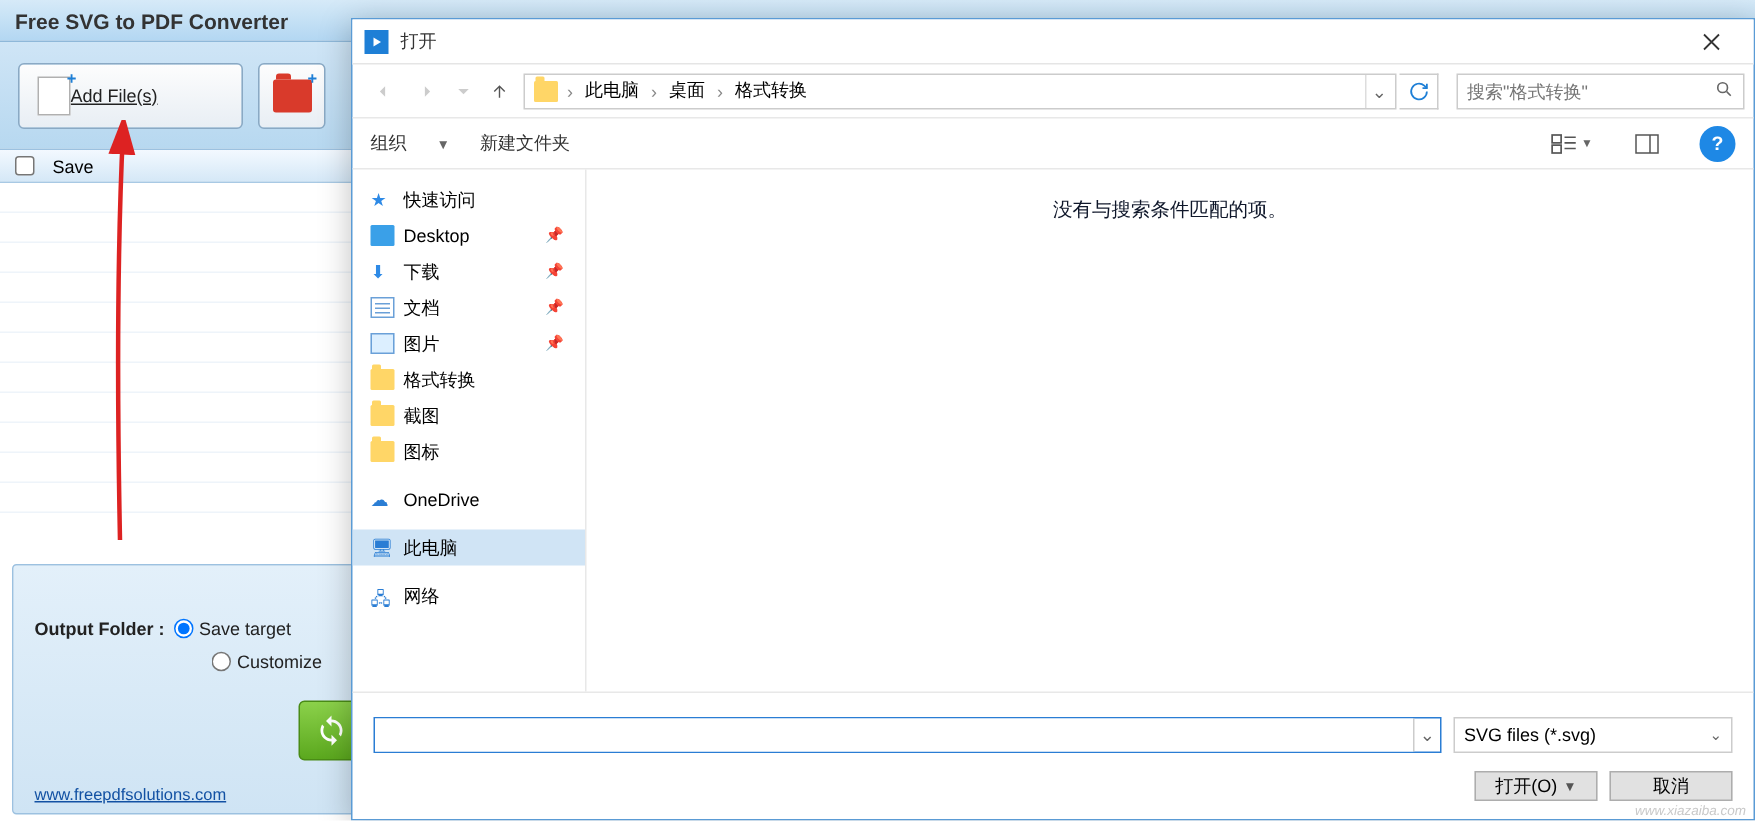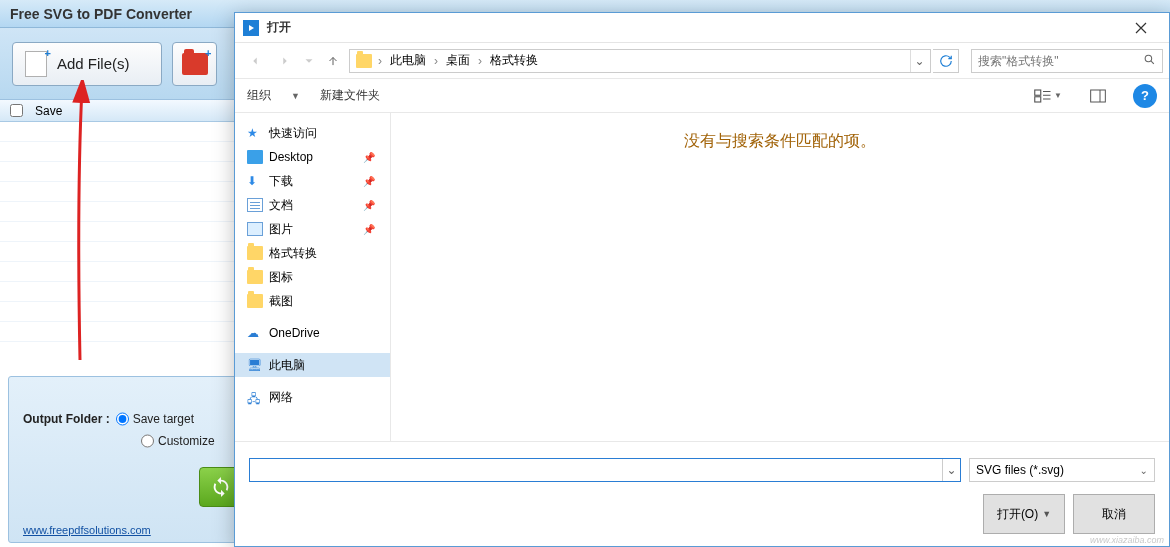--- a/index.html
+++ b/index.html
@@ -2,21 +2,21 @@
 <html><head>
 <meta charset="utf-8">
 <style>
 * { margin: 0; padding: 0; box-sizing: border-box; font-family: "Microsoft YaHei", "Segoe UI", Tahoma, sans-serif; }
 body { width: 1170px; height: 547px; overflow: hidden; position: relative; background: #fff; }
 
 
 .app-window { position: absolute; inset: 0; background: #fff; }
 .app-titlebar { height: 28px; background: linear-gradient(#d6eaf8,#b3d7f2); border-bottom: 1px solid #8fb8d9; display: flex; align-items: center; padding: 0 10px; font-size: 14px; font-weight: bold; color: #333; }
 .app-toolbar { height: 72px; background: linear-gradient(#cfe5f6,#b7d8f0); border-bottom: 1px solid #9cc1e0; display: flex; align-items: center; padding: 0 12px; gap: 10px; }
-.btn-addfile { width: 150px; height: 44px; background: linear-gradient(#fdfdfd,#e8eef4); border: 1px solid #8aa9c4; border-radius: 4px; display: flex; align-items: center; justify-content: flex-start; gap: 10px; padding: 0 12px; font-size: 15px; color: #222; cursor: pointer; }
+.btn-addfile { width: 150px; height: 44px; background: linear-gradient(#fdfdfd,#e8eef4); border: 1px solid #8aa9c4; border-radius: 4px; display: flex; align-items: center; justify-content: flex-start; padding: 0 12px; font-size: 12px; color: #222; cursor: pointer; text-decoration: underline; }
 .icon-doc { width: 22px; height: 26px; background: #fff; border: 1px solid #b0b0b0; position: relative; }
 .icon-doc::before { content: "+"; position: absolute; top: -5px; right: -5px; color: #1e7fd6; font-weight: bold; font-size: 11px; }
 .btn-folder { width: 45px; height: 44px; background: linear-gradient(#fdfdfd,#e8eef4); border: 1px solid #8aa9c4; border-radius: 4px; display: flex; align-items: center; justify-content: center; cursor: pointer; }
 .btn-folder .fldr { width: 26px; height: 22px; background: #d93a2b; border-radius: 2px; position: relative; }
 .btn-folder .fldr::before { content: ""; position: absolute; top: -4px; left: 2px; width: 10px; height: 4px; background: #d93a2b; border-radius: 2px 2px 0 0; }
 .btn-folder .fldr::after { content: "+"; position: absolute; top: -6px; right: -4px; color: #1e7fd6; font-weight: bold; font-size: 11px; }
 
 .list-header { height: 22px; background: linear-gradient(#f3f9ff,#d5e8f7); border-bottom: 1px solid #a8c9e4; display: flex; align-items: center; font-family: "Courier New", monospace; font-size: 12px; padding-left: 10px; gap: 12px; }
 .list-body { height: 244px; background: #fff; }
 .list-body div { height: 20px; border-bottom: 1px solid #eef4fa; }
@@ -26,21 +26,21 @@
 .bottom-panel label { display: flex; gap: 4px; }
 .convert-btn { position: absolute; left: 190px; top: 90px; width: 44px; height: 40px; background: linear-gradient(#8bd14a,#5ba81e); border: 1px solid #4a8c16; border-radius: 4px; display: flex; align-items: center; justify-content: center; }
 .convert-btn svg { width: 22px; height: 22px; fill: #fff; }
 .footer-link { position: absolute; left: 14px; bottom: 6px; font-size: 11px; color: #1251a3; text-decoration: underline; font-family: Tahoma, sans-serif; }
 
 
 .red-arrow { position: absolute; left: 60px; top: 80px; pointer-events: none; z-index: 5; }
 
 
 .dlg { position: absolute; left: 234px; top: 12px; width: 936px; height: 535px; background: #fff; border: 1px solid #5a9bd5; box-shadow: 0 4px 20px rgba(0,0,0,.25); display: flex; flex-direction: column; z-index: 10; }
-.dlg-titlebar { height: 30px; background: #fff; display: flex; align-items: center; padding: 0 8px; border-bottom: 1px solid #e5e5e5; font-weight: bold; }
+.dlg-titlebar { height: 30px; background: #fff; display: flex; align-items: center; padding: 0 8px; border-bottom: 1px solid #e5e5e5; }
 .dlg-titlebar .app-icon { width: 16px; height: 16px; background: #1e7fd6; margin-right: 8px; display: flex; align-items: center; justify-content: center; }
 .dlg-titlebar .app-icon::after { content: ""; width: 0; height: 0; border-left: 5px solid #fff; border-top: 3px solid transparent; border-bottom: 3px solid transparent; }
 .dlg-titlebar .title { font-size: 12px; color: #333; }
 .dlg-titlebar .spacer { flex: 1; }
 .dlg-close { width: 40px; height: 26px; display: flex; align-items: center; justify-content: center; cursor: pointer; }
 
 .dlg-nav { height: 36px; display: flex; align-items: center; padding: 0 6px; gap: 2px; border-bottom: 1px solid #e8e8e8; }
 .nav-btn { width: 28px; height: 28px; display: flex; align-items: center; justify-content: center; color: #888; cursor: pointer; }
 .nav-btn.disabled { color: #ccc; }
 .nav-btn svg { width: 14px; height: 14px; fill: currentColor; }
@@ -73,31 +73,31 @@
 .ic-folder { background: #ffd667; border-radius: 1px; position: relative; }
 .ic-folder::before { content: ""; position: absolute; top: -3px; left: 1px; width: 6px; height: 3px; background: #ffd667; border-radius: 1px 1px 0 0; }
 .ic-dl { color: #2e8ae6; }
 .ic-docu { border: 1px solid #6aa0d8; background: #fff; position: relative; width: 12px; height: 15px; }
 .ic-docu::after { content: ""; position: absolute; left: 2px; top: 3px; right: 2px; height: 1px; background: #6aa0d8; box-shadow: 0 3px 0 #6aa0d8, 0 6px 0 #6aa0d8; }
 .ic-pic { border: 1px solid #6aa0d8; background: #dcefff; width: 15px; height: 12px; }
 .ic-cloud { color: #2a7dd4; }
 .ic-pc { color: #2a7dd4; }
 .ic-net { color: #2a7dd4; }
 
-.content-area { flex: 1; display: flex; align-items: flex-start; justify-content: center; padding-top: 18px; font-size: 16px; color: #a16207; }
+.content-area { flex: 1; display: flex; align-items: flex-start; justify-content: center; padding-top: 18px; font-size: 13px; color: #0f172a; }
 
 .dlg-footer { border-top: 1px solid #e8e8e8; padding: 16px 14px 12px; }
 .fn-row { display: flex; align-items: center; gap: 8px; font-size: 12px; }
 .fn-row .lbl { width: 170px; text-align: right; padding-right: 4px; }
 .fn-input { flex: 1; height: 24px; border: 1px solid #2a7dd4; padding: 0 4px; }
 .fn-input-wrap { display: flex; flex: 1; border: 1px solid #2a7dd4; height: 24px; }
 .fn-input-wrap input { flex: 1; border: none; outline: none; padding: 0 4px; font-size: 12px; }
 .filter-select { width: 186px; height: 24px; border: 1px solid #ccc; display: flex; align-items: center; padding: 0 6px; font-size: 12px; justify-content: space-between; cursor: pointer; }
 .btn-row { display: flex; justify-content: flex-end; gap: 8px; margin-top: 12px; }
-.win-btn { min-width: 82px; height: 40px; border: 1px solid #adadad; background: #e1e1e1; font-size: 12px; display: flex; align-items: center; justify-content: center; cursor: pointer; }
+.win-btn { min-width: 82px; height: 20px; border: 1px solid #adadad; background: #e1e1e1; font-size: 12px; display: flex; align-items: center; justify-content: center; cursor: pointer; }
 .win-btn .arr { margin-left: 4px; font-size: 9px; color: #555; }
 
 
 .wm { position: absolute; right: 6px; bottom: 2px; font-size: 9px; color: #c9c9c9; z-index: 20; font-style: italic; }
 
 input[type=checkbox], input[type=radio] { margin: 0; }
 </style>
 </head>
 <body>
 
@@ -276,25 +276,25 @@
           <span class="icon ic-pic"></span>
           <span>图片</span>
           <span class="pin">📌</span>
         </div>
       <div class="node child">
           <span class="icon ic-folder"></span>
           <span>格式转换</span>
         </div>
       <div class="node child">
           <span class="icon ic-folder"></span>
+          <span>截图</span>
+        </div>
+      <div class="node child">
+          <span class="icon ic-folder"></span>
           <span>图标</span>
-        </div>
-      <div class="node child">
-          <span class="icon ic-folder"></span>
-          <span>截图</span>
         </div>
       <div style="height:8px"></div>
       <div class="node">
           <span class="icon ic-cloud">☁</span>
           <span>OneDrive</span>
         </div>
       <div style="height:8px"></div>
       <div class="node selected">
           <span class="icon ic-pc">🖥</span>
           <span>此电脑</span>

